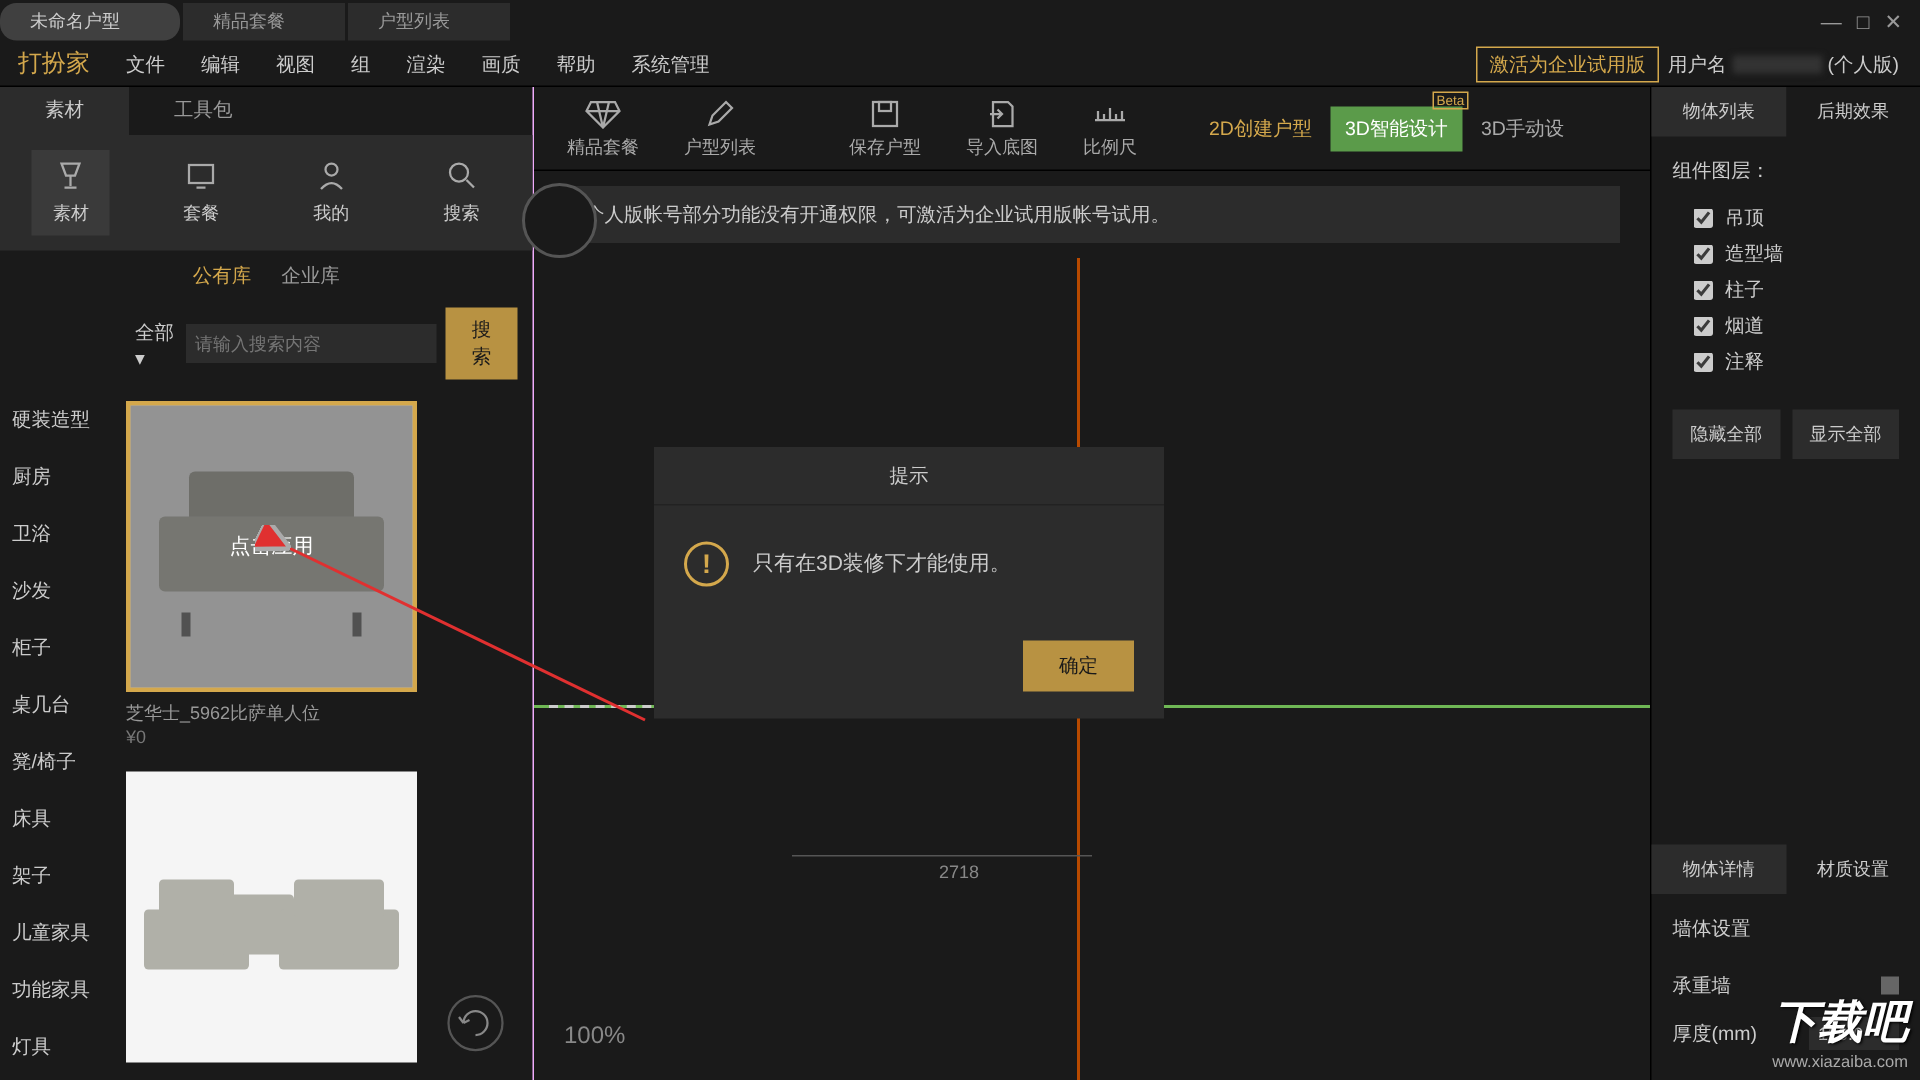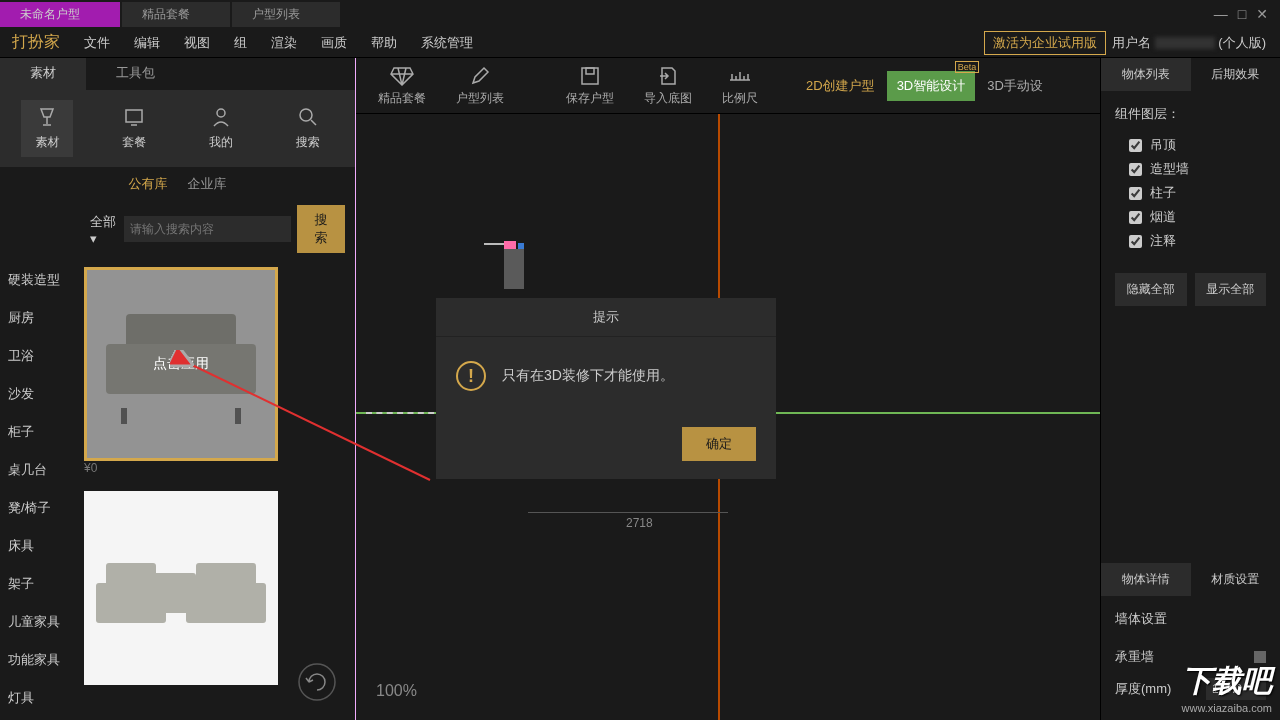--- a/index.html
+++ b/index.html
@@ -1,21 +1,21 @@
 <!DOCTYPE html>
 <html><head>
 <meta charset="utf-8">
 <style>
 * { margin: 0; padding: 0; box-sizing: border-box; font-family: "Microsoft YaHei", sans-serif; }
 body { background: #1a1a1a; color: #ccc; width: 1280px; height: 720px; overflow: hidden; position: relative; }
 
 
 .titlebar { height: 28px; background: #1a1a1a; display: flex; align-items: center; }
 .titlebar .tab { padding: 4px 40px 4px 20px; background: #2c2c2c; color: #999; font-size: 12px; margin-right: 2px; cursor: pointer; }
-.titlebar .tab.active { background: #a21caf; color: #ccc; }
+.titlebar .tab.active { background: #404040; color: #ccc; border-radius: 11px; }
 .titlebar .win-ctrl { margin-left: auto; display: flex; gap: 10px; padding-right: 12px; }
 .win-ctrl span { font-size: 14px; cursor: pointer; color: #999; }
 
 
 .menubar { height: 30px; background: #1a1a1a; display: flex; align-items: center; padding: 0 4px; border-bottom: 1px solid #000; }
 .menubar .logo { color: #d4a84c; font-size: 16px; font-weight: normal; margin-right: 12px; padding-left: 8px; }
 .menubar .menu-item { padding: 4px 12px; font-size: 13px; color: #ccc; cursor: pointer; }
 .menubar .right-area { margin-left: auto; display: flex; align-items: center; gap: 6px; }
 .menubar .activate { color: #d4a84c; font-size: 13px; border: 1px solid #d4a84c; padding: 2px 8px; cursor: pointer; }
 .menubar .user { font-size: 13px; color: #ccc; padding-right: 10px; }
@@ -240,20 +240,21 @@
         <div class="item-card">
           <div class="thumb sel">
             <div class="sofa1">
               <div class="back"></div>
                 <div class="seat"></div>
               <div class="leg" style="left:15px"></div>
                 <div class="leg" style="right:15px"></div>
             </div>
             <div class="overlay">点击应用</div>
           </div>
+          <div class="title">芝华士_5962比萨单人位</div>
           <div class="price">¥0</div>
         </div>
         <div class="item-card">
           <div class="thumb">
             <div class="sofa2">
               <div class="sec" style="left:0;top:40px;width:70px;height:40px"></div>
               <div class="sec" style="left:50px;top:30px;width:50px;height:40px"></div>
               <div class="sec" style="left:90px;top:40px;width:80px;height:40px"></div>
               <div class="sec" style="left:10px;top:20px;width:50px;height:25px"></div>
               <div class="sec" style="left:100px;top:20px;width:60px;height:25px"></div>
@@ -316,20 +317,21 @@
       </div>
       <div style="width:20px"></div>
       <span class="tool-text">2D创建户型</span>
       <span class="tool-btn">
         <span>3D智能设计</span>
         <span class="beta">Beta</span>
       </span>
       <span class="tool-text" style="color:#aaa">3D手动设</span>
     </div>
 
+    <div class="notice-bar">个人版帐号部分功能没有开通权限，可激活为企业试用版帐号试用。</div>
 
     <div class="canvas">
       <div class="vline" style="background:#b84a00;left:362px;top:0;height:100%"></div>
       <div class="hline-g"></div>
       <div class="hdash"></div>
       <div class="wall" style="left:148px">
         <div class="pink"></div>
           <div class="blue"></div>
           <div class="tick"></div>
       </div>

